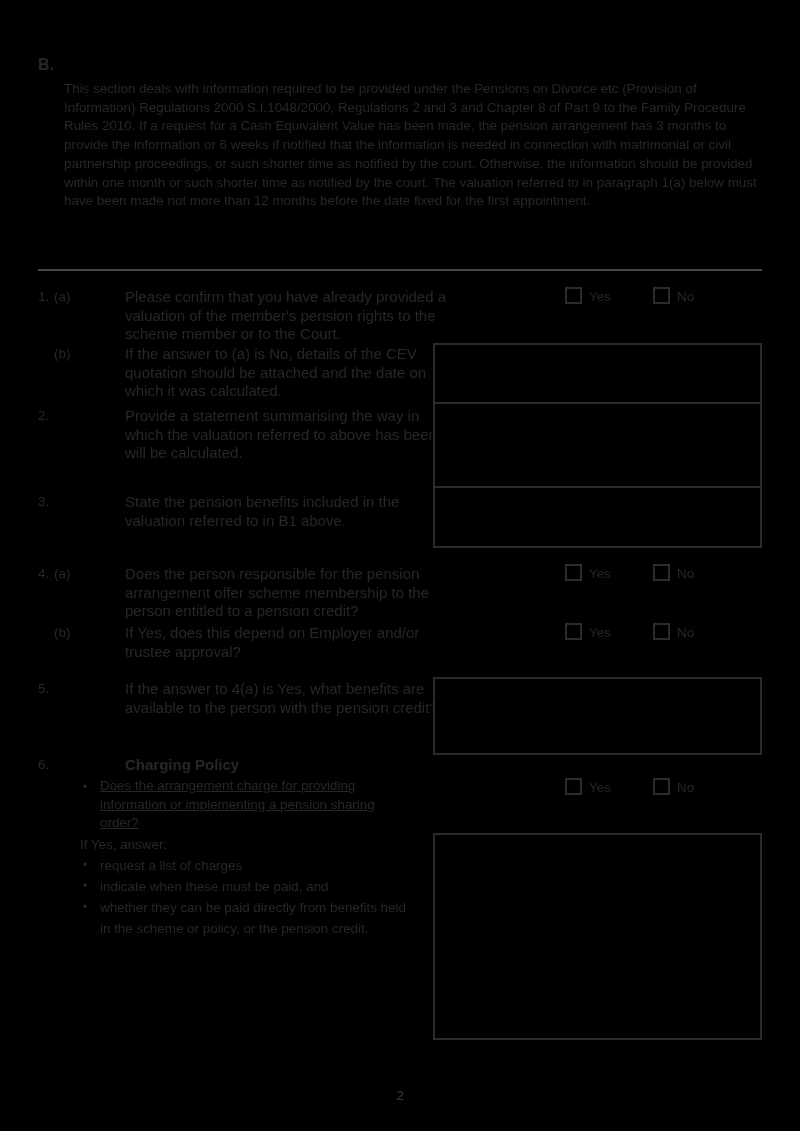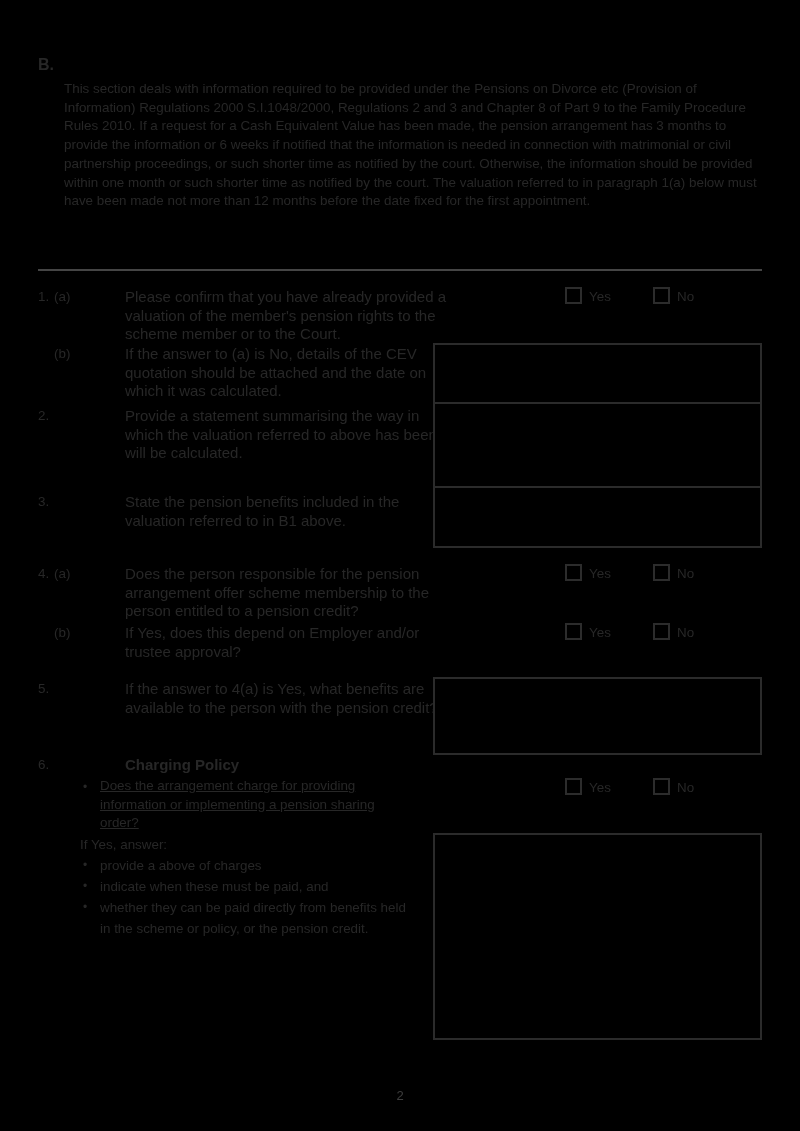--- a/index.html
+++ b/index.html
@@ -188,21 +188,21 @@
     <span class="yn-item" style="left:653px; top:778px">
       <span class="checkbox"></span>
       <span class="yn-label">No</span>
     </span>
   </div>
 
   <div class="abs bullet-block" style="left:80px; top:834px; width:332px">
     <div>If Yes, answer:</div>
     <div class="bullet-row">
       <span class="bullet-dot">•</span>
-      <span>provide a above of charges</span>
+      <span>request a list of charges</span>
     </div>
     <div class="bullet-row">
       <span class="bullet-dot">•</span>
       <span>indicate when these must be paid, and</span>
     </div>
     <div class="bullet-row">
       <span class="bullet-dot">•</span>
       <span>whether they can be paid directly from benefits held in the scheme or policy, or the pension credit.</span>
     </div>
   </div>

